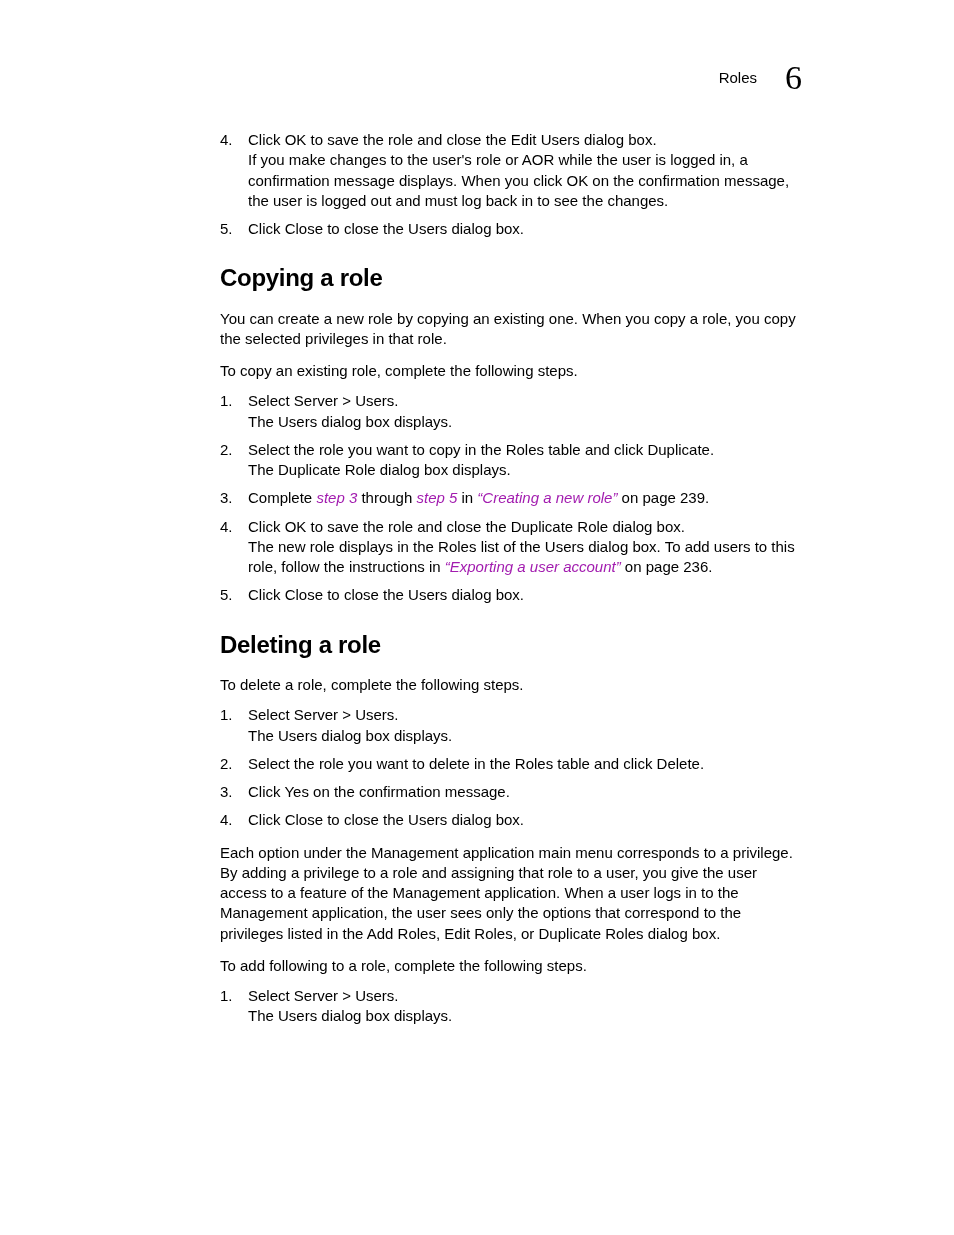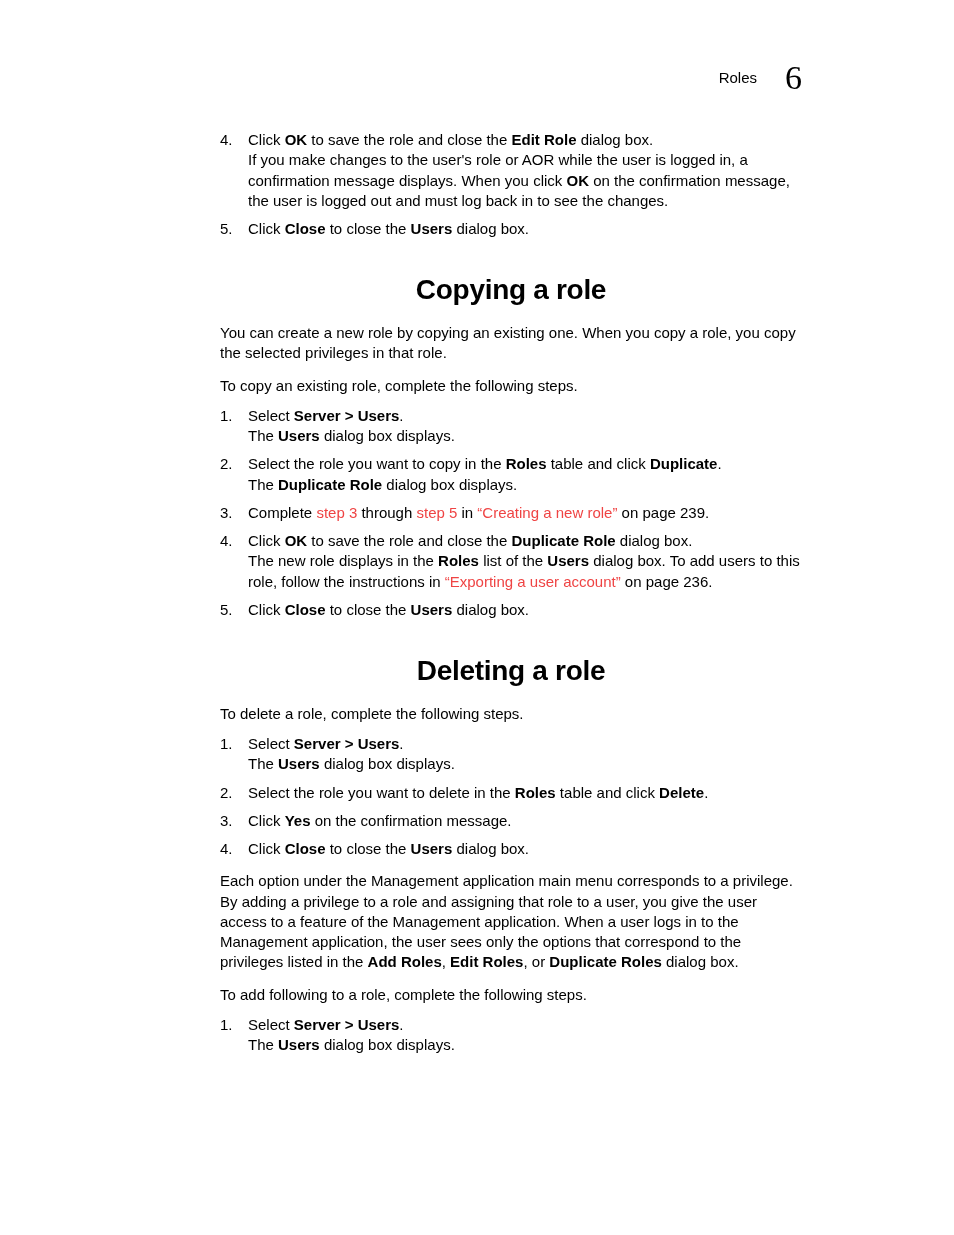--- a/index.html
+++ b/index.html
@@ -33,67 +33,66 @@
   }
   .content {
     padding-top: 75px;
   }
   .para {
     margin: 12px 0 10px 0;
   }
   h2.sect {
     font-family: "Helvetica Neue", Arial, sans-serif;
     font-stretch: condensed;
-    font-size: 28px;
+    font-size: 24px;
     font-weight: 700;
     letter-spacing: -0.3px;
-    margin: 32px 0 14px 0;
-    text-align: center;
+    margin: 23px 0 14px 0;
   }
   ol.steps {
     list-style: none;
     padding: 0;
     margin: 0;
   }
   ol.steps > li {
     display: flex;
     margin-bottom: 8px;
   }
   ol.steps > li .num {
     width: 28px;
     flex: 0 0 28px;
   }
   ol.steps > li .body {
     flex: 1;
   }
   .sub {
   }
-  .b { font-weight: 700; }
-  .link { color: #ef4444; }
+  .b { font-weight: 400; }
+  .link { color: #a21caf; font-style: italic; }
   .link.q::before { content: "\201C"; }
   .link.q::after { content: "\201D"; }
   .space-above { margin-top: 30px; }
 </style>
 </head>
 <body>
 
 <div class="page">
 
   <div class="running-hdr">
     <span>Roles</span>
     <span class="chap-num">6</span>
   </div>
 
   <div class="content">
 
     <ol class="steps">
         <li>
           <span class="num">4.</span>
           <div class="body">
-            <div>Click <span class="b">OK</span> to save the role and close the <span class="b">Edit Role</span> dialog box.</div>
+            <div>Click <span class="b">OK</span> to save the role and close the <span class="b">Edit Users</span> dialog box.</div>
             <div class="sub">If you make changes to the user's role or AOR while the user is logged in, a confirmation message displays. When you click <span class="b">OK</span> on the confirmation message, the user is logged out and must log back in to see the changes.</div>
           </div>
         </li>
         <li>
           <span class="num">5.</span>
           <div class="body">
             <div>Click <span class="b">Close</span> to close the <span class="b">Users</span> dialog box.</div>
           </div>
         </li>
       </ol>

